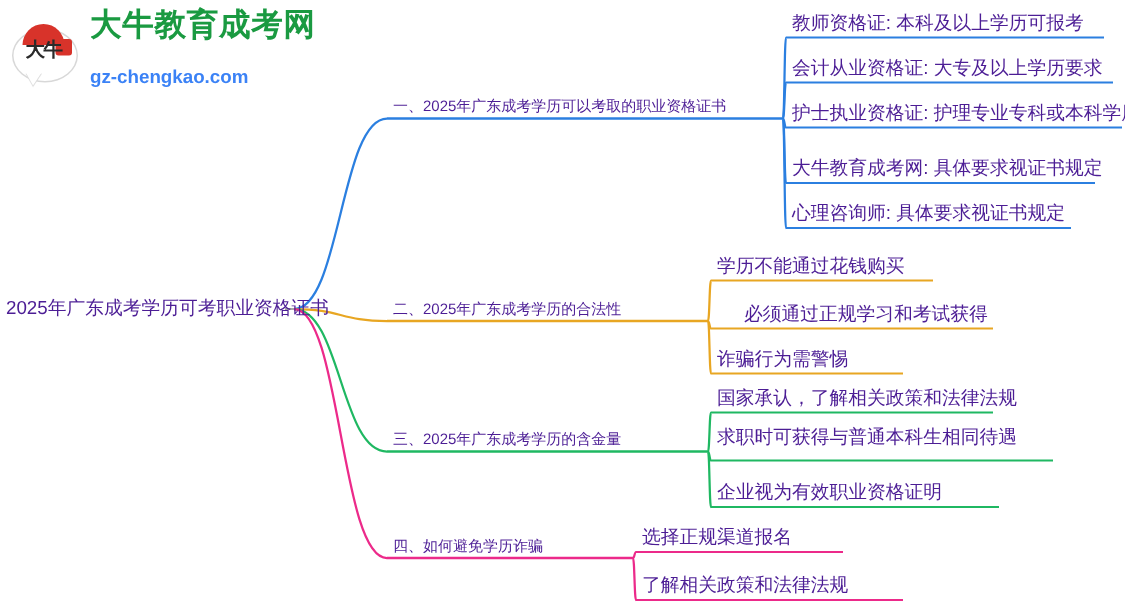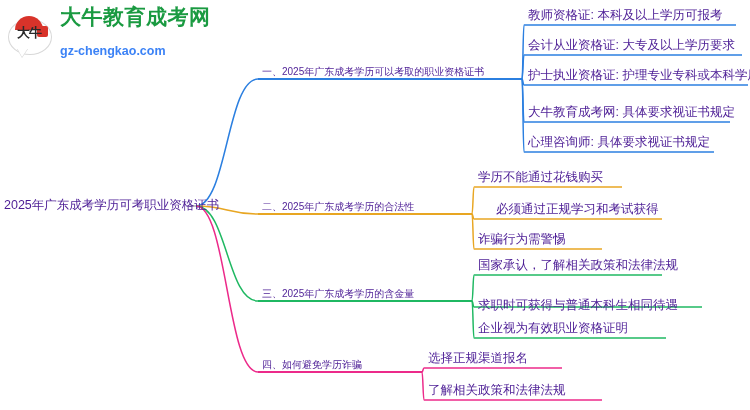--- a/index.html
+++ b/index.html
@@ -144,21 +144,21 @@
   #b1l2 { left: 528px; top: 38px; }
   #b1l3 { left: 528px; top: 68px; }
   #b1l4 { left: 528px; top: 105px; }
   #b1l5 { left: 528px; top: 135px; }
 
   #b2l1 { left: 478px; top: 170px; }
   #b2l2 { left: 452px; top: 202px; margin-left: 44px; }
   #b2l3 { left: 478px; top: 232px; }
 
   #b3l1 { left: 478px; top: 258px; }
-  #b3l2 { left: 478px; top: 298px; text-align: center; }
+  #b3l2 { left: 478px; top: 284px; text-align: center; }
   #b3l3 { left: 478px; top: 321px; }
 
   #b4l1 { left: 428px; top: 351px; }
   #b4l2 { left: 428px; top: 383px; }
 </style>
 </head>
 <body>
 
 <div id="logo-block">
   <div id="logo-mark">

